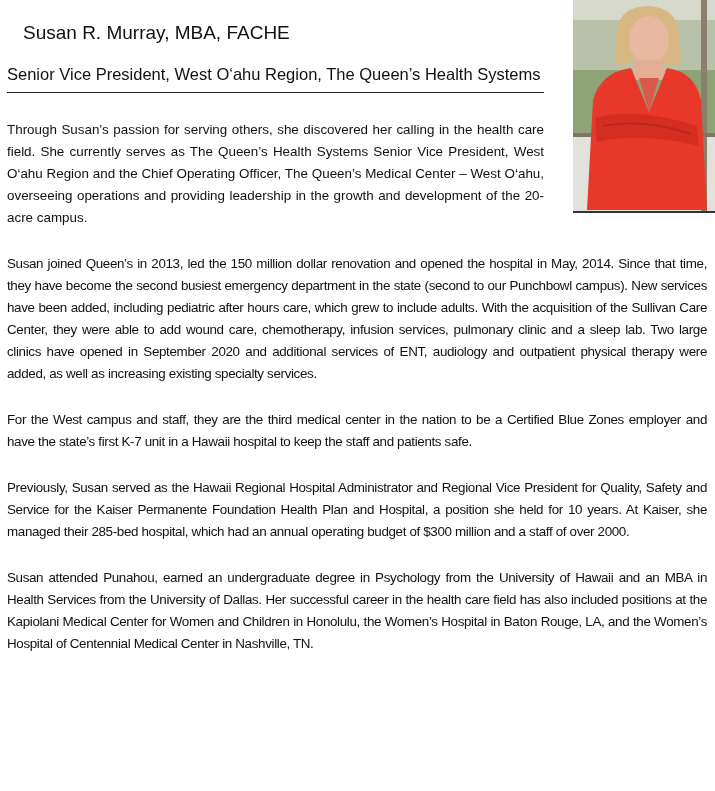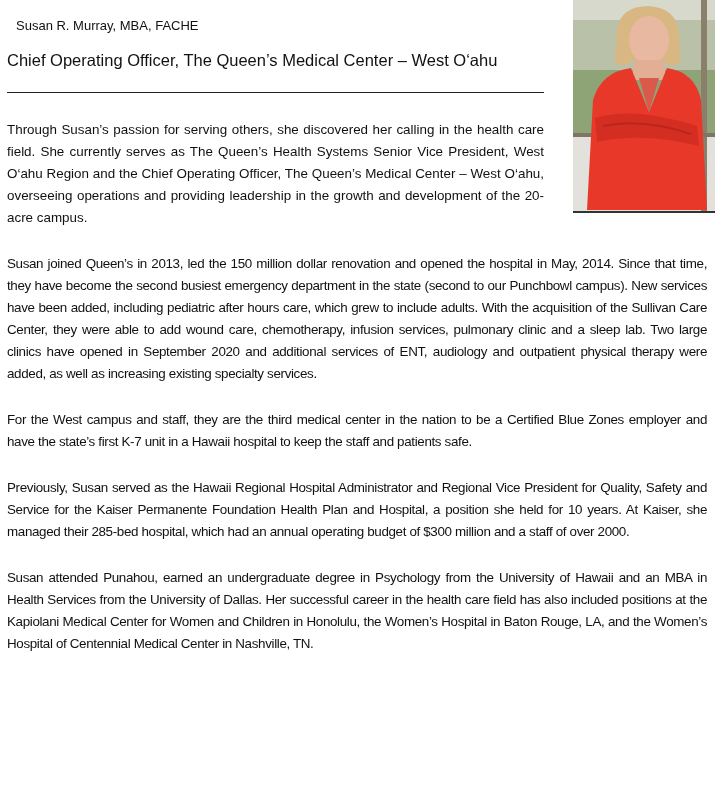--- a/index.html
+++ b/index.html
@@ -1,39 +1,39 @@
 <!DOCTYPE html>
 <html><head>
 <meta charset="utf-8">
 <style>
   html, body { margin: 0; padding: 0; background: #ffffff; }
   body {
     width: 715px; height: 791px; position: relative; overflow: hidden;
     font-family: "Liberation Sans", sans-serif; color: #111;
   }
   .header { position: absolute; left: 7px; top: 4px; width: 540px; }
-  .name { font-size: 13px; line-height: 26px; margin: 9px; font-weight: normal; color: #111; }
+  .name { font-size: 19px; line-height: 26px; margin: 16px; font-weight: normal; color: #111; }
   .title-line { font-size: 16.5px; line-height: 24px; margin: 0; color: #111; white-space: nowrap; }
   .rule { position: absolute; left: 7px; top: 92px; width: 537px; height: 0; border-top: 1px solid #222; }
   .photo {
     position: absolute; left: 573px; top: 0px; width: 142px; height: 213px; overflow: hidden;
     background: linear-gradient(180deg, #d9dccf 0%, #c7ccbd 20%, #a9b495 45%, #cfd2c9 65%, #e4e3de 100%);
   }
   .photo svg { display: block; }
   .body { position: absolute; left: 7px; top: 119px; width: 700px; font-size: 13.4px; line-height: 22px; }
   .para { margin: 0 0 19.4px 0; text-align: justify; }
   .p1 { width: 537px; }
   .condensed { letter-spacing: -0.35px; margin-top: 24px; }
 </style>
 </head>
 <body>
 
 <div class="header">
   <h1 class="name">Susan R. Murray, MBA, FACHE</h1>
-  <p class="title-line">Chief Operating Officer, The Queen’s Medical Center – West O‘ahu</p>
+  <p class="title-line">Senior Vice President, West O‘ahu Region, The Queen’s Health Systems</p>
 </div>
 <div class="rule"></div>
 
 <div class="photo" title="Portrait of woman in red blazer with arms crossed">
   <svg width="142" height="213" viewBox="0 0 142 213">
     <rect x="0" y="0" width="142" height="213" fill="#d6d9cc"></rect>
     <rect x="0" y="20" width="142" height="60" fill="#b9c2a8"></rect>
     <rect x="0" y="70" width="142" height="65" fill="#8fa476"></rect>
     <rect x="0" y="135" width="142" height="78" fill="#e2e1dc"></rect>
     <rect x="128" y="0" width="6" height="213" fill="#8a7f6a"></rect>

